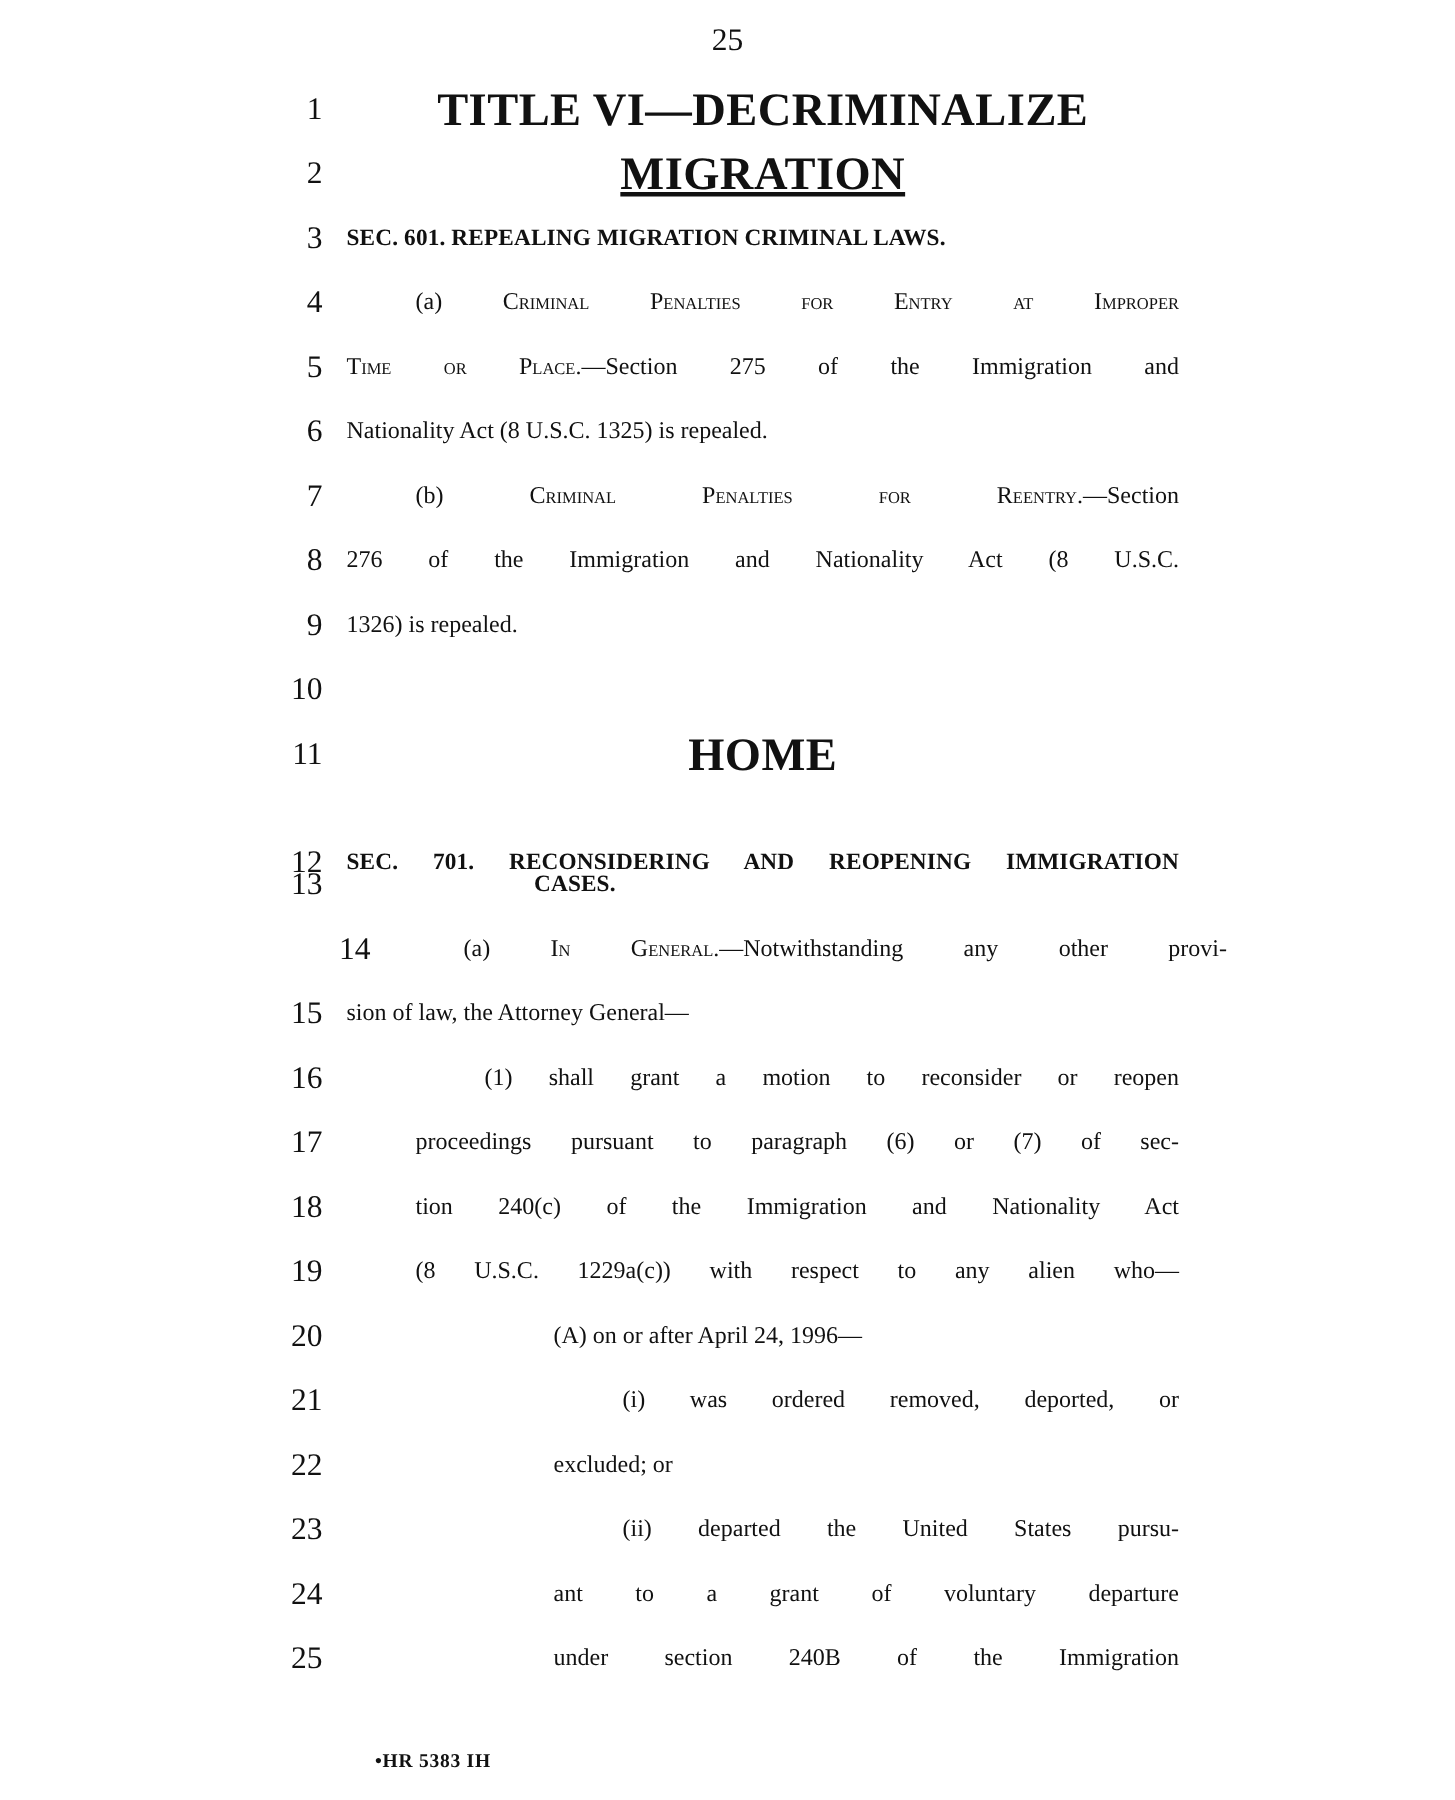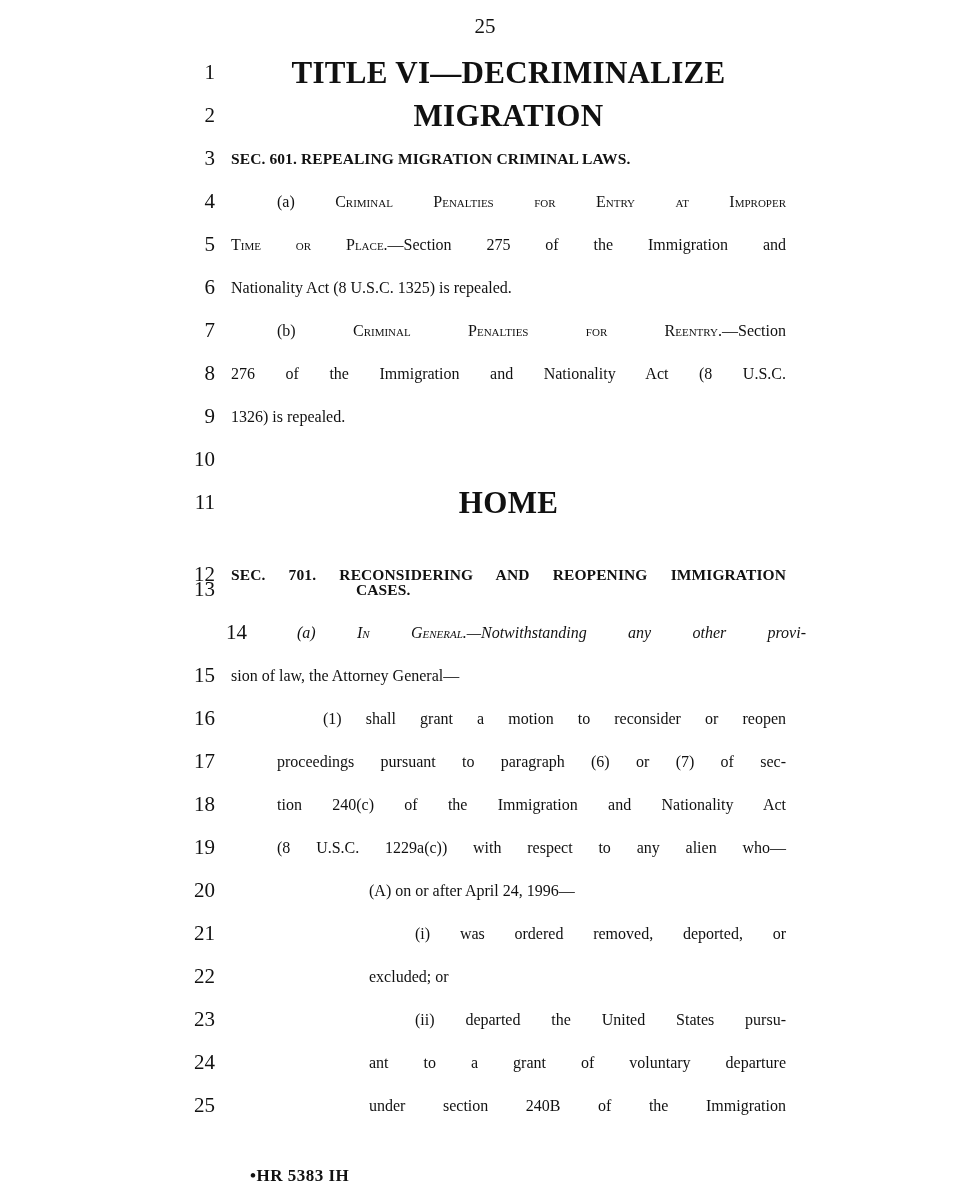--- a/index.html
+++ b/index.html
@@ -62,38 +62,38 @@
     line-height: 43px;
     letter-spacing: 0.1px;
   }
   .sc {
     font-variant: small-caps;
   }
   .footer {
     position: absolute;
     top: 1166px;
     left: 250px;
-    font-size: 17px;
+    font-size: 13px;
     font-weight: bold;
     letter-spacing: 0.5px;
   }
 </style>
 </head>
 <body>
 
 <div class="page-number">25</div>
 
 <div class="line" style="top:51px;">
   <span class="ln">1</span>
   <span class="txt title" style="left:231px;width:555px;">TITLE VI—DECRIMINALIZE</span>
 </div>
 
 <div class="line" style="top:94px;">
   <span class="ln">2</span>
-  <span class="txt title" style="left:231px;width:555px;">MIGRATION</span>
+  <span class="txt title" style="left:231px;width:555px;text-decoration:underline;">MIGRATION</span>
 </div>
 
 <div class="line" style="top:137px;">
   <span class="ln">3</span>
   <span class="txt sec" style="left:231px;">SEC. 601. REPEALING MIGRATION CRIMINAL LAWS.</span>
 </div>
 
 <div class="line" style="top:180px;">
   <span class="ln">4</span>
   <span class="txt justify" style="left:277px;width:509px;"><span>(a) </span><span class="sc">Criminal Penalties for Entry at Improper</span></span>
@@ -138,21 +138,21 @@
   <span class="txt sec justify" style="left:231px;width:555px;">SEC. 701. RECONSIDERING AND REOPENING IMMIGRATION</span>
 </div>
 
 <div class="line" style="top:568px;">
   <span class="ln">13</span>
   <span class="txt sec" style="left:356px;">CASES.</span>
 </div>
 
 <div class="line" style="top:611px;margin-left:32px;">
   <span class="ln">14</span>
-  <span class="txt justify" style="left:265px;width:509px;font-style:italic;"><span>(a) </span><span class="sc">In General.</span><span>—Notwithstanding any other provi-</span></span>
+  <span class="txt justify" style="left:277px;width:509px;"><span>(a) </span><span class="sc">In General.</span><span>—Notwithstanding any other provi-</span></span>
 </div>
 
 <div class="line" style="top:654px;">
   <span class="ln">15</span>
   <span class="txt" style="left:231px;">sion of law, the Attorney General—</span>
 </div>
 
 <div class="line" style="top:697px;">
   <span class="ln">16</span>
   <span class="txt justify" style="left:323px;width:463px;">(1) shall grant a motion to reconsider or reopen</span>

